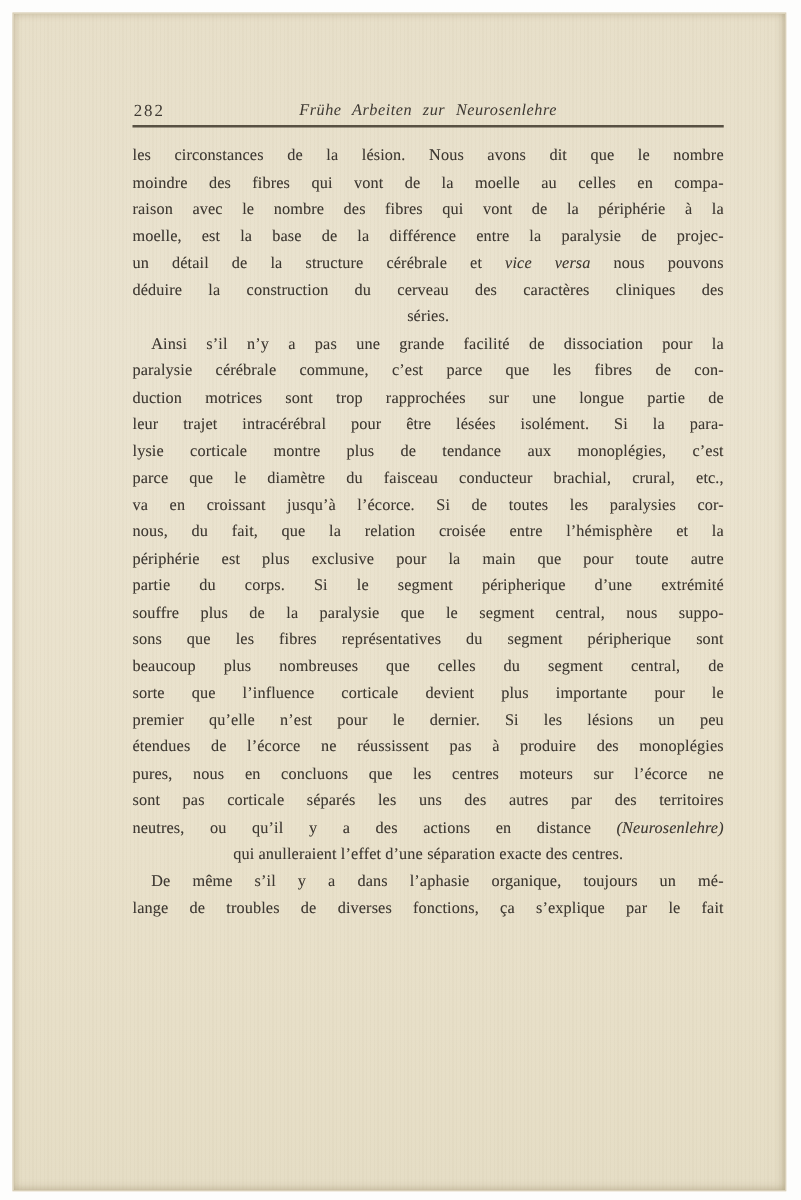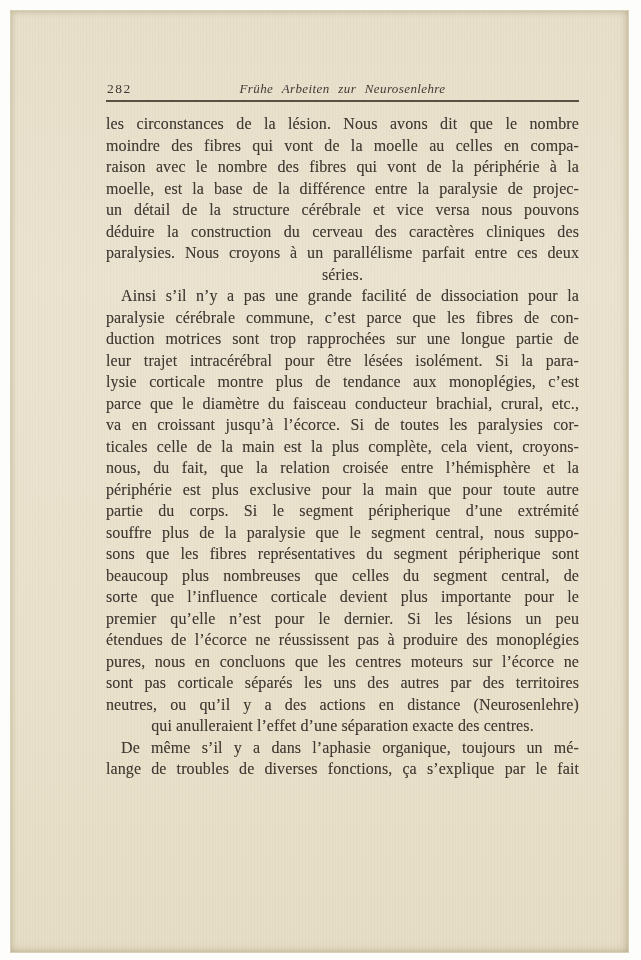--- a/index.html
+++ b/index.html
@@ -58,68 +58,67 @@
     font-size: 13px;
     letter-spacing: 0.4px;
     word-spacing: 5px;
     color: #3e3933;
   }
   .page-text {
     position: absolute;
     left: 95px;
     top: 102px;
     width: 473px;
-    font-size: 16px;
+    font-size: 13px;
     letter-spacing: 0.1px;
     color: #3e3933;
     text-shadow: 0 0 0.5px rgba(62,55,44,0.35);
   }
   .line {
     height: 21.5px;
     line-height: 21.5px;
     white-space: normal;
     overflow: hidden;
     text-align: center;
   }
   .line.just {
     text-align: justify;
     text-align-last: justify;
   }
   .line.ind {
     text-indent: 15px;
   }
   .it {
+    font-style: italic;
   }
 </style>
 </head>
 <body>
 
 <div class="scan-frame">
   <div class="book-page">
     <div class="running-header">
       <span class="pagenum">282</span>
       <span class="runtitle">Frühe Arbeiten zur Neurosenlehre</span>
     </div>
     <div class="page-text">
         <div class="line just"><span>les circonstances de la lésion. Nous avons dit que le nombre</span></div>
         <div class="line just"><span>moindre des fibres qui vont de la moelle au celles en compa-</span></div>
         <div class="line just"><span>raison avec le nombre des fibres qui vont de la périphérie à la</span></div>
         <div class="line just"><span>moelle, est la base de la différence entre la paralysie de projec-</span></div>
         <div class="line just"><span>un détail de la structure cérébrale et </span><span class="it">vice versa</span><span> nous pouvons</span></div>
         <div class="line just"><span>déduire la construction du cerveau des caractères cliniques des</span></div>
-        <div class="line just"><span>paralysies. Nous croyons à un parallélisme parfait entre ces deux</span></div>
         <div class="line"><span>séries.</span></div>
         <div class="line just ind"><span>Ainsi s’il n’y a pas une grande facilité de dissociation pour la</span></div>
         <div class="line just"><span>paralysie cérébrale commune, c’est parce que les fibres de con-</span></div>
         <div class="line just"><span>duction motrices sont trop rapprochées sur une longue partie de</span></div>
         <div class="line just"><span>leur trajet intracérébral pour être lésées isolément. Si la para-</span></div>
         <div class="line just"><span>lysie corticale montre plus de tendance aux monoplégies, c’est</span></div>
         <div class="line just"><span>parce que le diamètre du faisceau conducteur brachial, crural, etc.,</span></div>
         <div class="line just"><span>va en croissant jusqu’à l’écorce. Si de toutes les paralysies cor-</span></div>
-        <div class="line just"><span>ticales celle de la main est la plus complète, cela vient, croyons-</span></div>
         <div class="line just"><span>nous, du fait, que la relation croisée entre l’hémisphère et la</span></div>
         <div class="line just"><span>périphérie est plus exclusive pour la main que pour toute autre</span></div>
         <div class="line just"><span>partie du corps. Si le segment péripherique d’une extrémité</span></div>
         <div class="line just"><span>souffre plus de la paralysie que le segment central, nous suppo-</span></div>
         <div class="line just"><span>sons que les fibres représentatives du segment péripherique sont</span></div>
         <div class="line just"><span>beaucoup plus nombreuses que celles du segment central, de</span></div>
         <div class="line just"><span>sorte que l’influence corticale devient plus importante pour le</span></div>
         <div class="line just"><span>premier qu’elle n’est pour le dernier. Si les lésions un peu</span></div>
         <div class="line just"><span>étendues de l’écorce ne réussissent pas à produire des monoplégies</span></div>
         <div class="line just"><span>pures, nous en concluons que les centres moteurs sur l’écorce ne</span></div>

